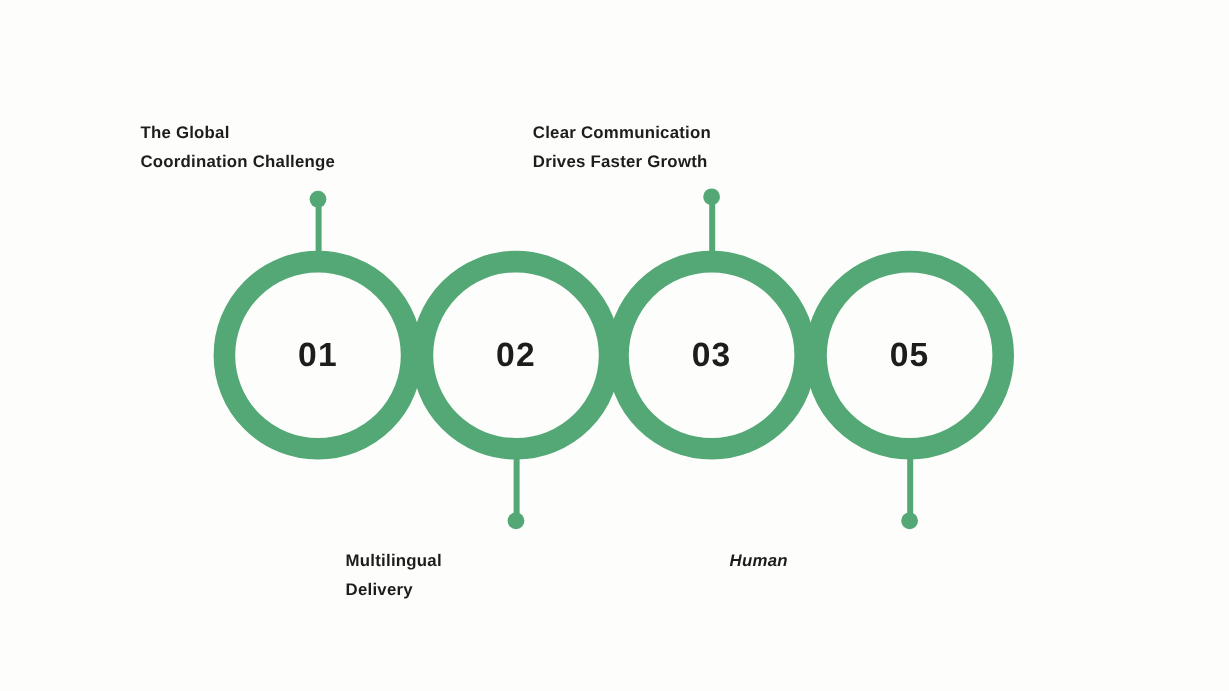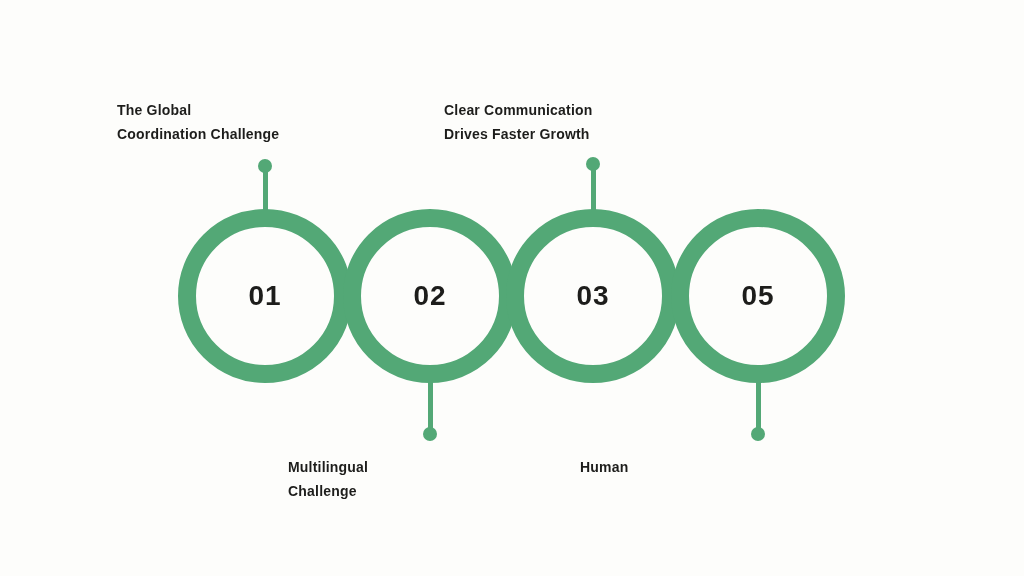--- a/index.html
+++ b/index.html
@@ -66,21 +66,21 @@
     text-align: left;
     font-size: 14px;
     font-weight: 700;
     line-height: 24px;
     letter-spacing: 0.2px;
     color: var(--text);
   }
   .lb1 { left: 117px; top: 98px; }
   .lb3 { left: 444px; top: 98px; }
   .lb2 { left: 288px; top: 455px; }
-  .lb4 { left: 580px; top: 455px; }
+  .lb4 { left: 608px; top: 455px; font-style: italic; }
 </style>
 </head>
 <body>
 
 <div class="canvas">
 
   <div class="label lb1">
     <div>The Global</div>
     <div>Coordination Challenge</div>
   </div>
@@ -90,21 +90,21 @@
     <span class="num">01</span>
   </div>
 
   <div class="circle c2">
     <span class="num">02</span>
   </div>
   <div class="vline vl2"></div>
   <div class="dot d2"></div>
   <div class="label lb2">
     <div>Multilingual</div>
-    <div>Challenge</div>
+    <div>Delivery</div>
   </div>
 
   <div class="label lb3">
     <div>Clear Communication</div>
     <div>Drives Faster Growth</div>
   </div>
   <div class="dot d3"></div>
   <div class="vline vl3"></div>
   <div class="circle c3">
     <span class="num">03</span>

